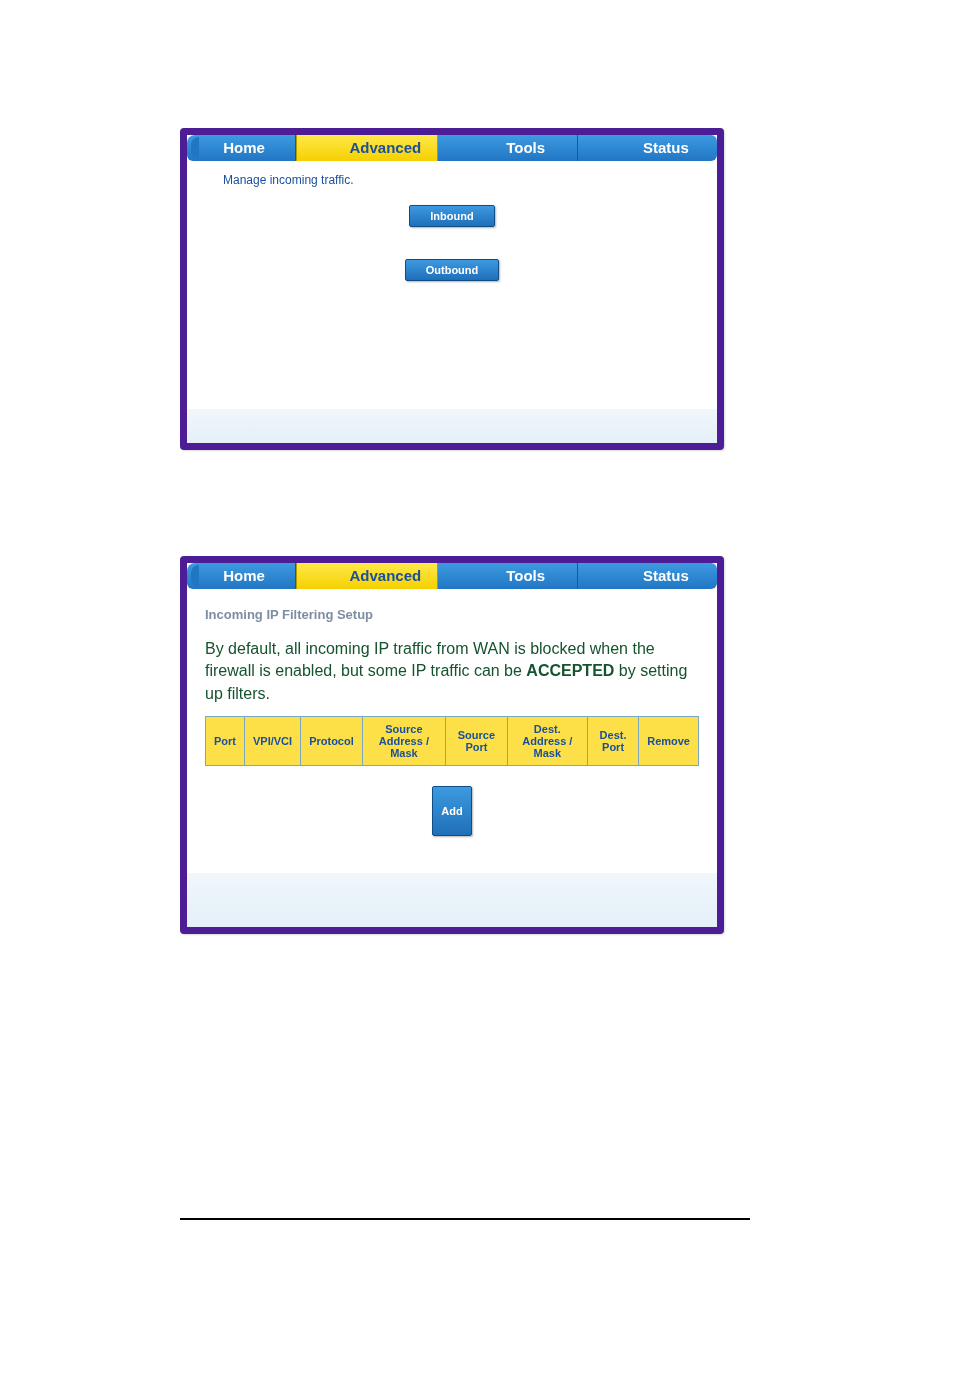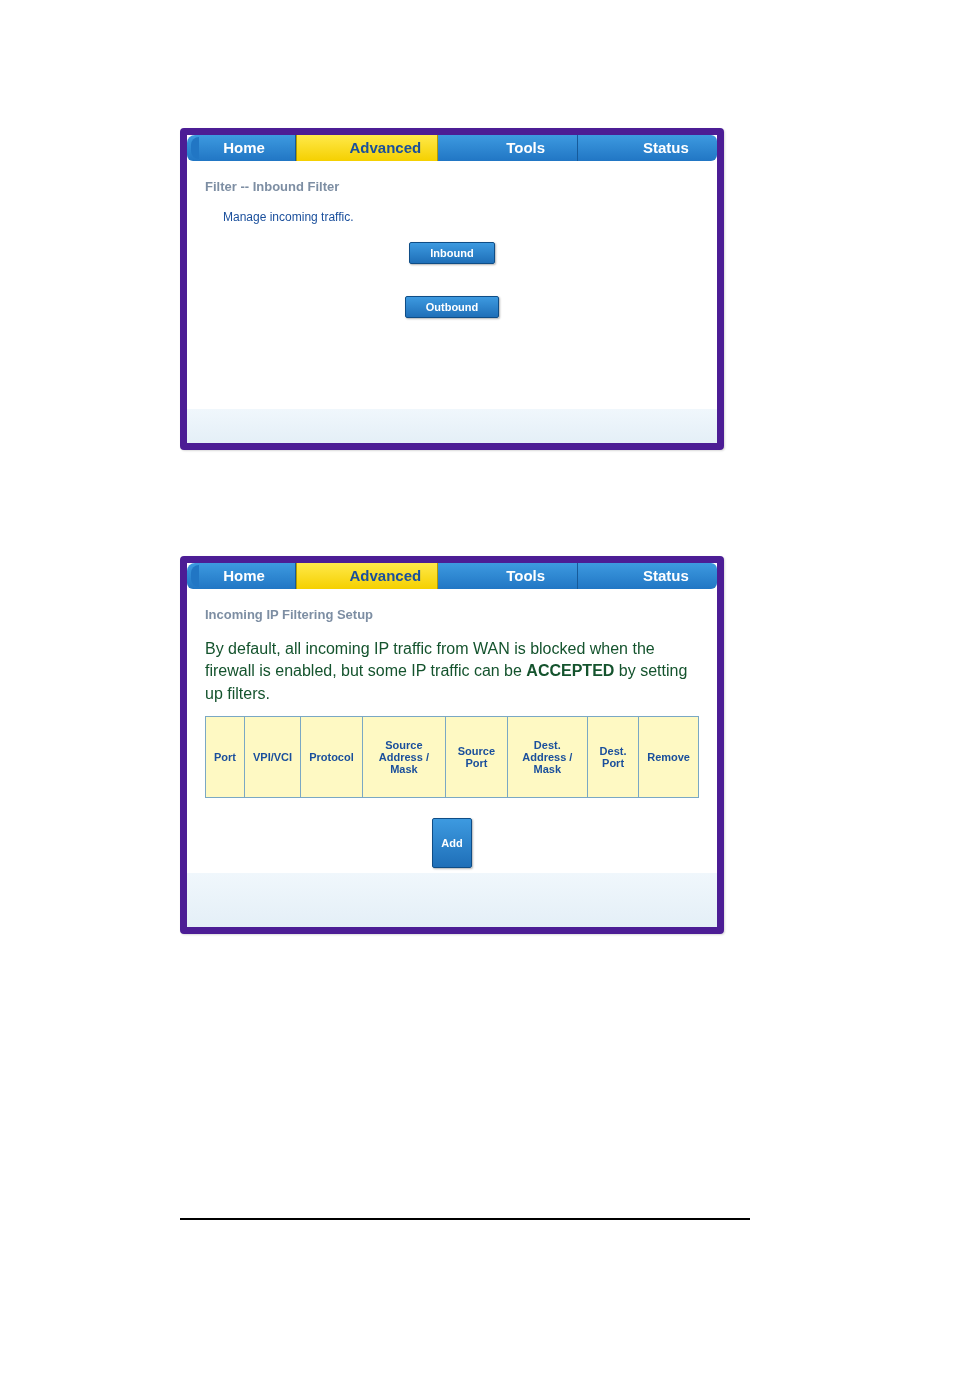--- a/index.html
+++ b/index.html
@@ -93,26 +93,26 @@
       line-height: 1.4;
       margin-bottom: 11px;
     }
     .desc-block strong { font-weight: bold; }
 
     .filter-table {
       border-collapse: collapse;
       margin: 0 auto 20px auto;
     }
     .filter-table th {
-      background: #fef9c3;
+      background: #fde047;
       color: #1a4f9c;
       font-size: 11px;
       font-weight: bold;
       border: 1px solid #7aa8c4;
-      padding: 22px 8px;
+      padding: 6px 8px;
       text-align: center;
       vertical-align: middle;
     }
 
     .footer-under {
       position: absolute;
       left: 0; bottom: 0;
       width: 100%; height: 34px;
       background: linear-gradient(to bottom, #f0f7fc 0%, #e4eff7 100%);
     }
@@ -130,21 +130,20 @@
 <body>
 
 <div class="panel panel1">
   <div class="tabs">
     <div class="tab">Home</div>
     <div class="tab active">Advanced</div>
     <div class="tab">Tools</div>
     <div class="tab">Status</div>
   </div>
   <div class="content">
-    <div class="section-title">Filter -- Inbound Filter</div>
     <div class="section-desc">Manage incoming traffic.</div>
     <div class="btn-row">
       <span class="btn">Inbound</span>
     </div>
     <div class="btn-row">
       <span class="btn">Outbound</span>
     </div>
   </div>
   <div class="footer-under"></div>
 </div>

